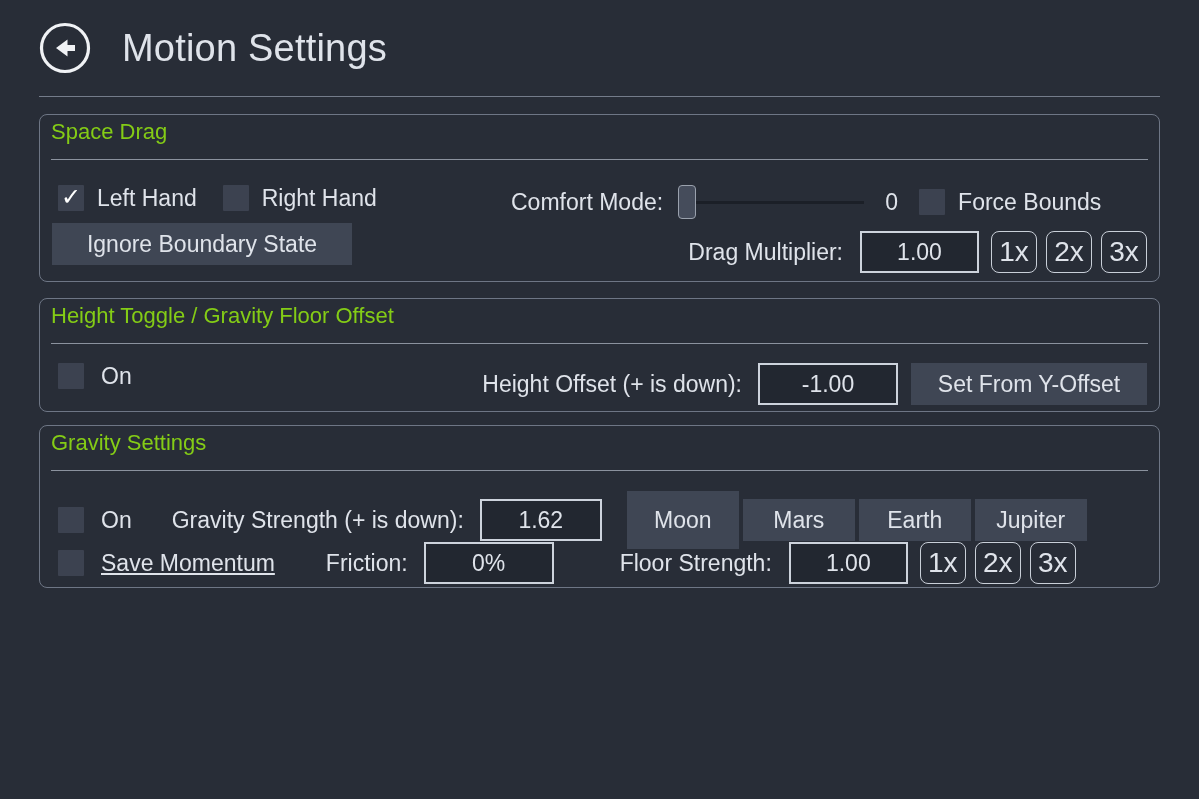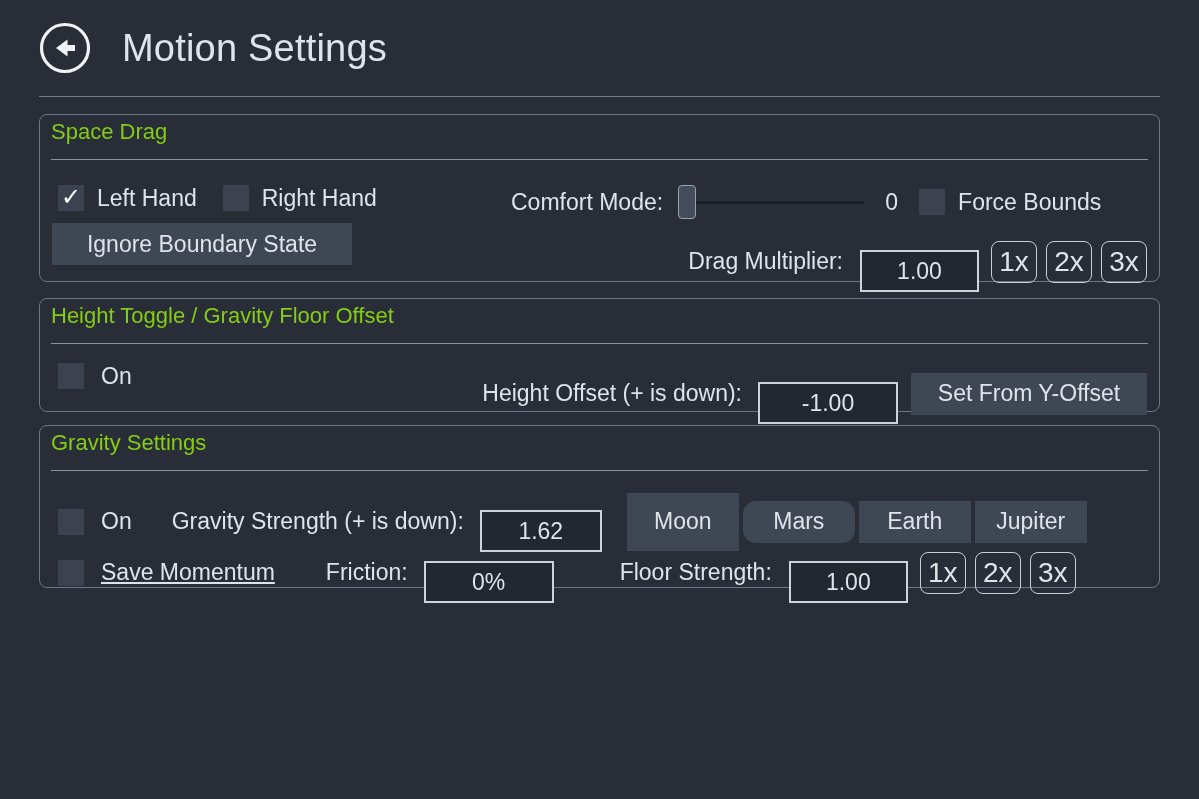--- a/index.html
+++ b/index.html
@@ -160,21 +160,20 @@
     color: #dfe3ea;
     font-family: "Liberation Sans", sans-serif;
     font-size: 23px;
     line-height: 1;
     height: 42px;
     display: inline-flex;
     align-items: center;
     justify-content: center;
     cursor: text;
     flex: none;
-    margin-top: 19px;
   }
 
   
   .slider {
     position: relative;
     width: 186px;
     height: 34px;
     display: inline-block;
     cursor: pointer;
     flex: none;
@@ -279,21 +278,21 @@
     <div class="group-rule" style="top:44px;"></div>
 
     <div class="row" style="left:18px; top:65px;">
       <div class="chk off">
         <span class="tick">✓</span>
       </div>
       <span class="lbl" style="margin-left:17px;">On</span>
       <span class="lbl" style="margin-left:40px;">Gravity Strength (+ is down):</span>
       <div class="field" style="margin-left:16px; width:122px;">1.62</div>
       <button class="btn-solid" style="margin-left:25px; width:112px; height:58px;">Moon</button>
-      <button class="btn-solid" style="margin-left:4px; width:112px; height:42px;border-radius:13px;">Mars</button>
+      <button class="btn-solid" style="margin-left:4px; width:112px; height:42px;">Mars</button>
       <button class="btn-solid" style="margin-left:4px; width:112px; height:42px;">Earth</button>
       <button class="btn-solid" style="margin-left:4px; width:112px; height:42px;">Jupiter</button>
     </div>
 
     <div class="row" style="left:18px; top:116px;">
       <div class="chk off">
         <span class="tick">✓</span>
       </div>
       <span class="lbl" style="margin-left:17px;text-decoration:underline;">Save Momentum</span>
       <span class="lbl" style="margin-left:51px;">Friction:</span>

